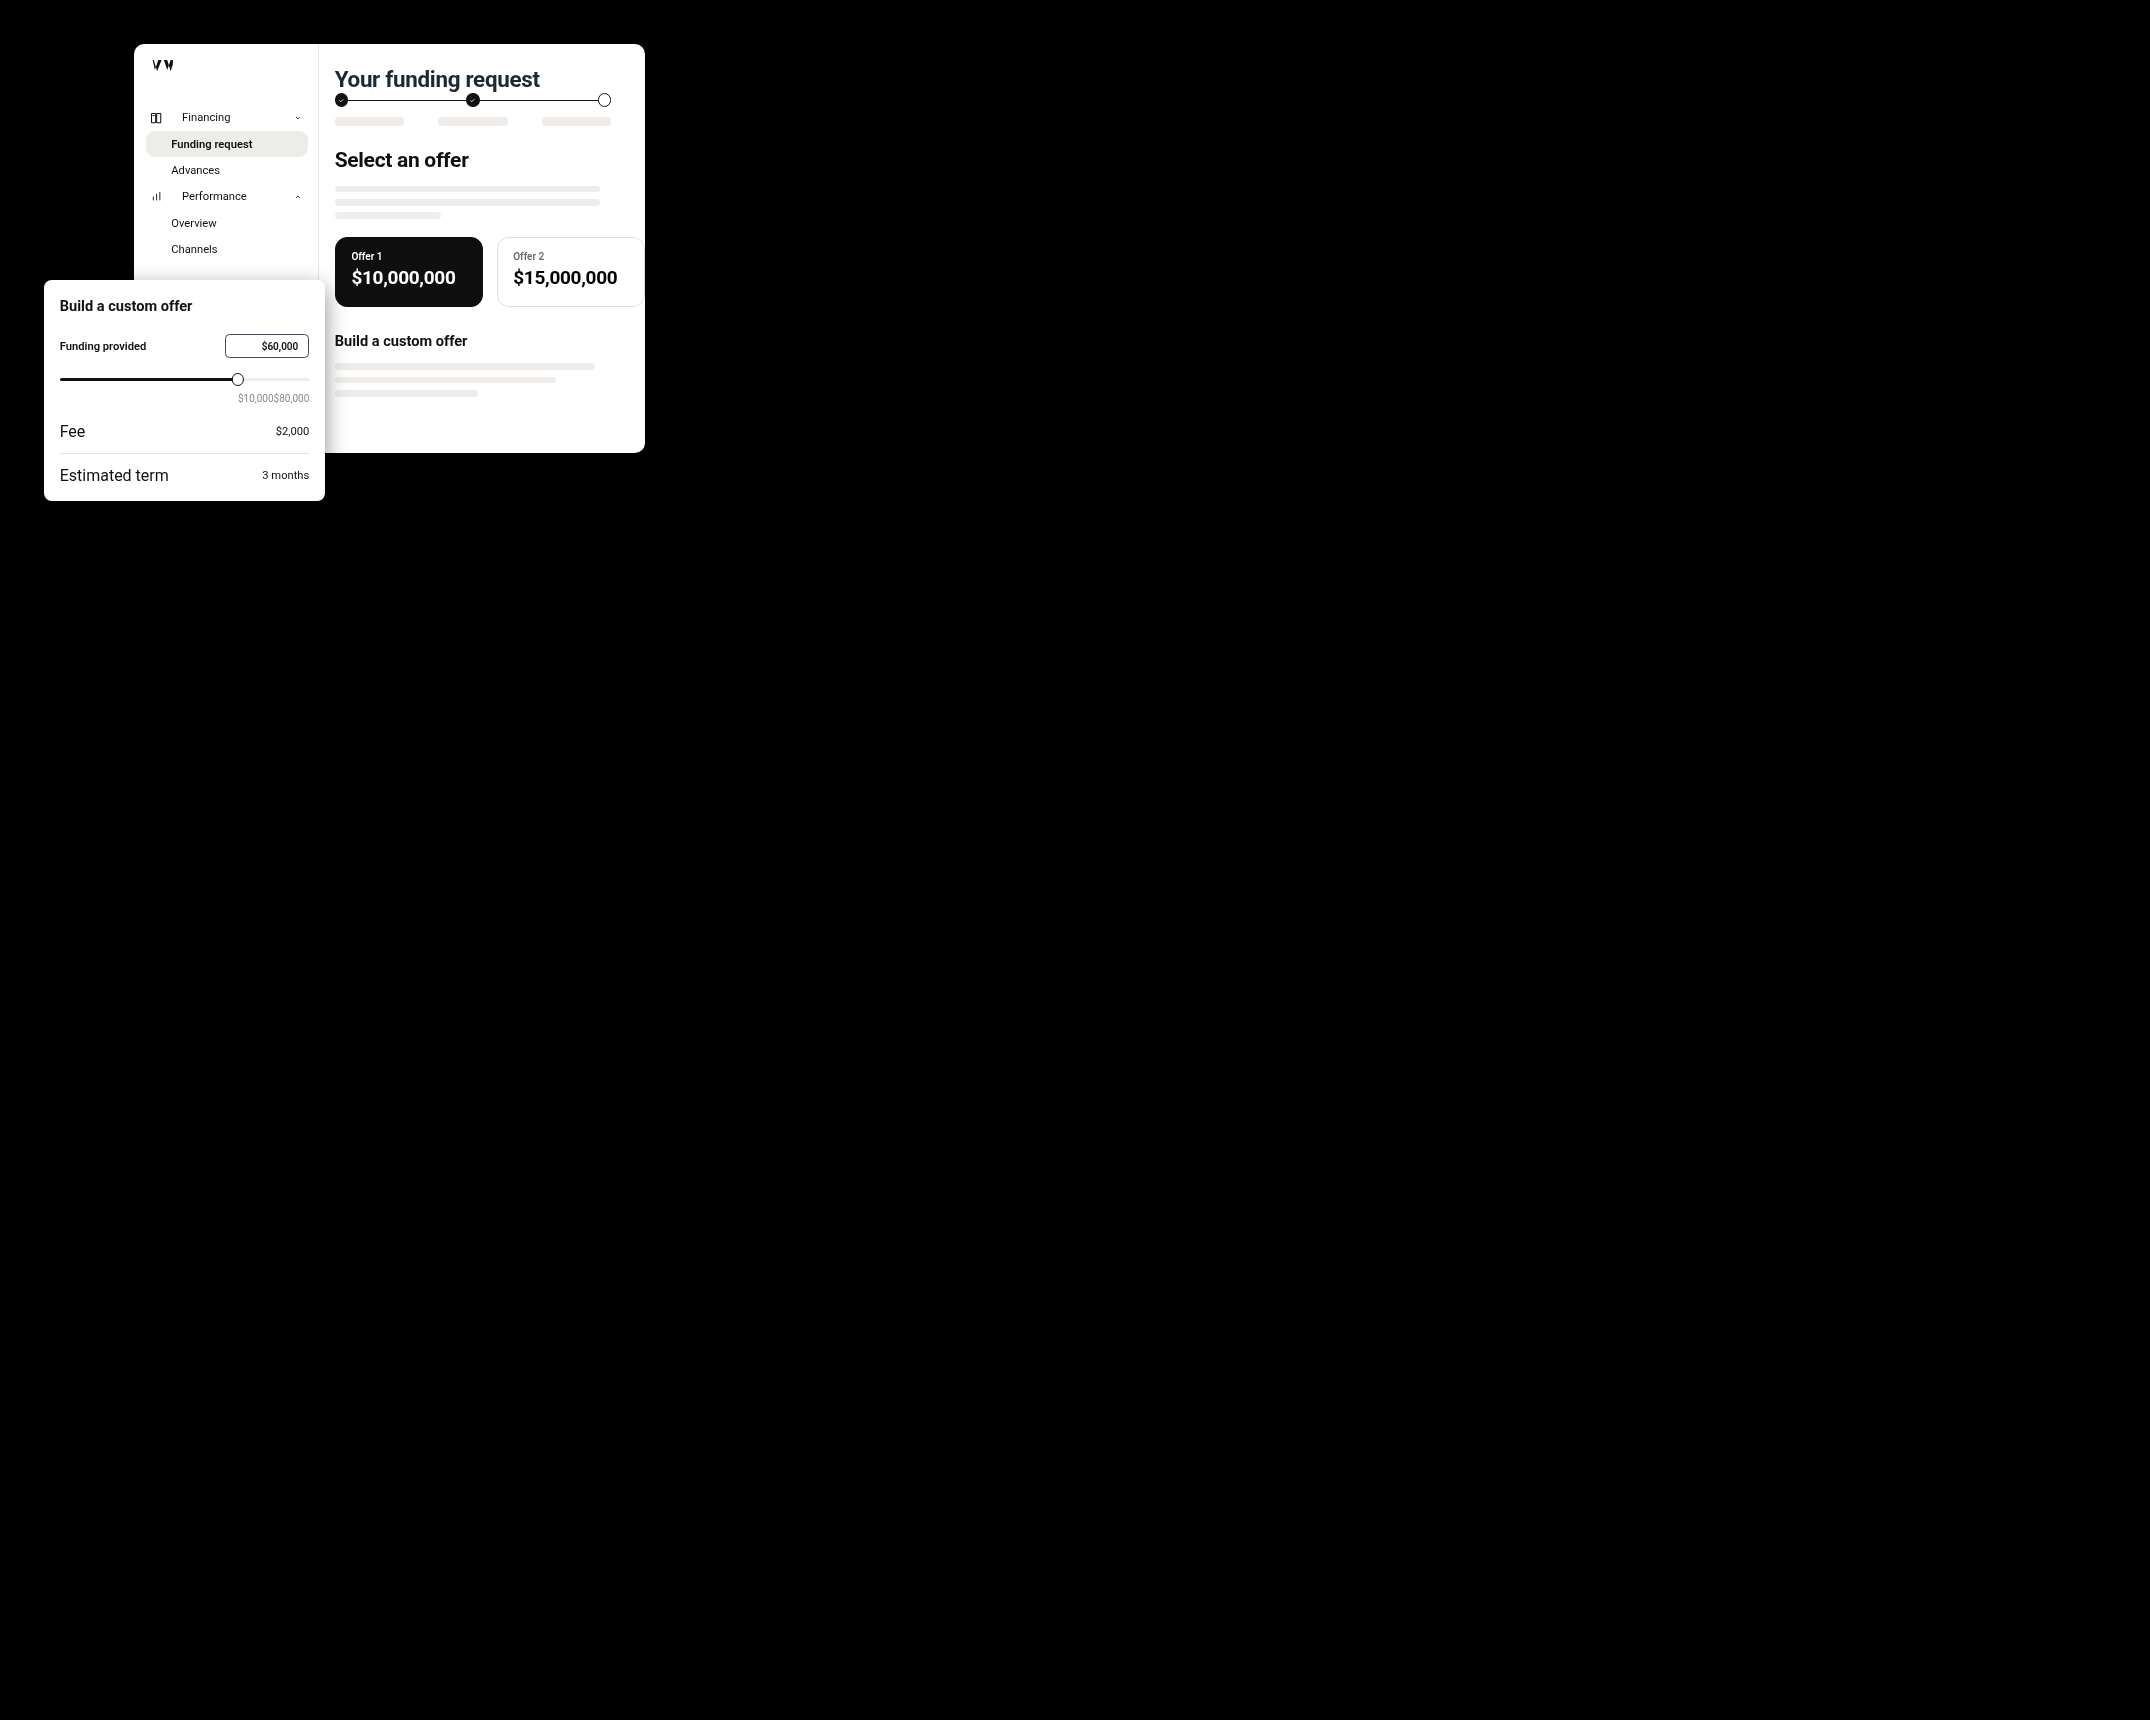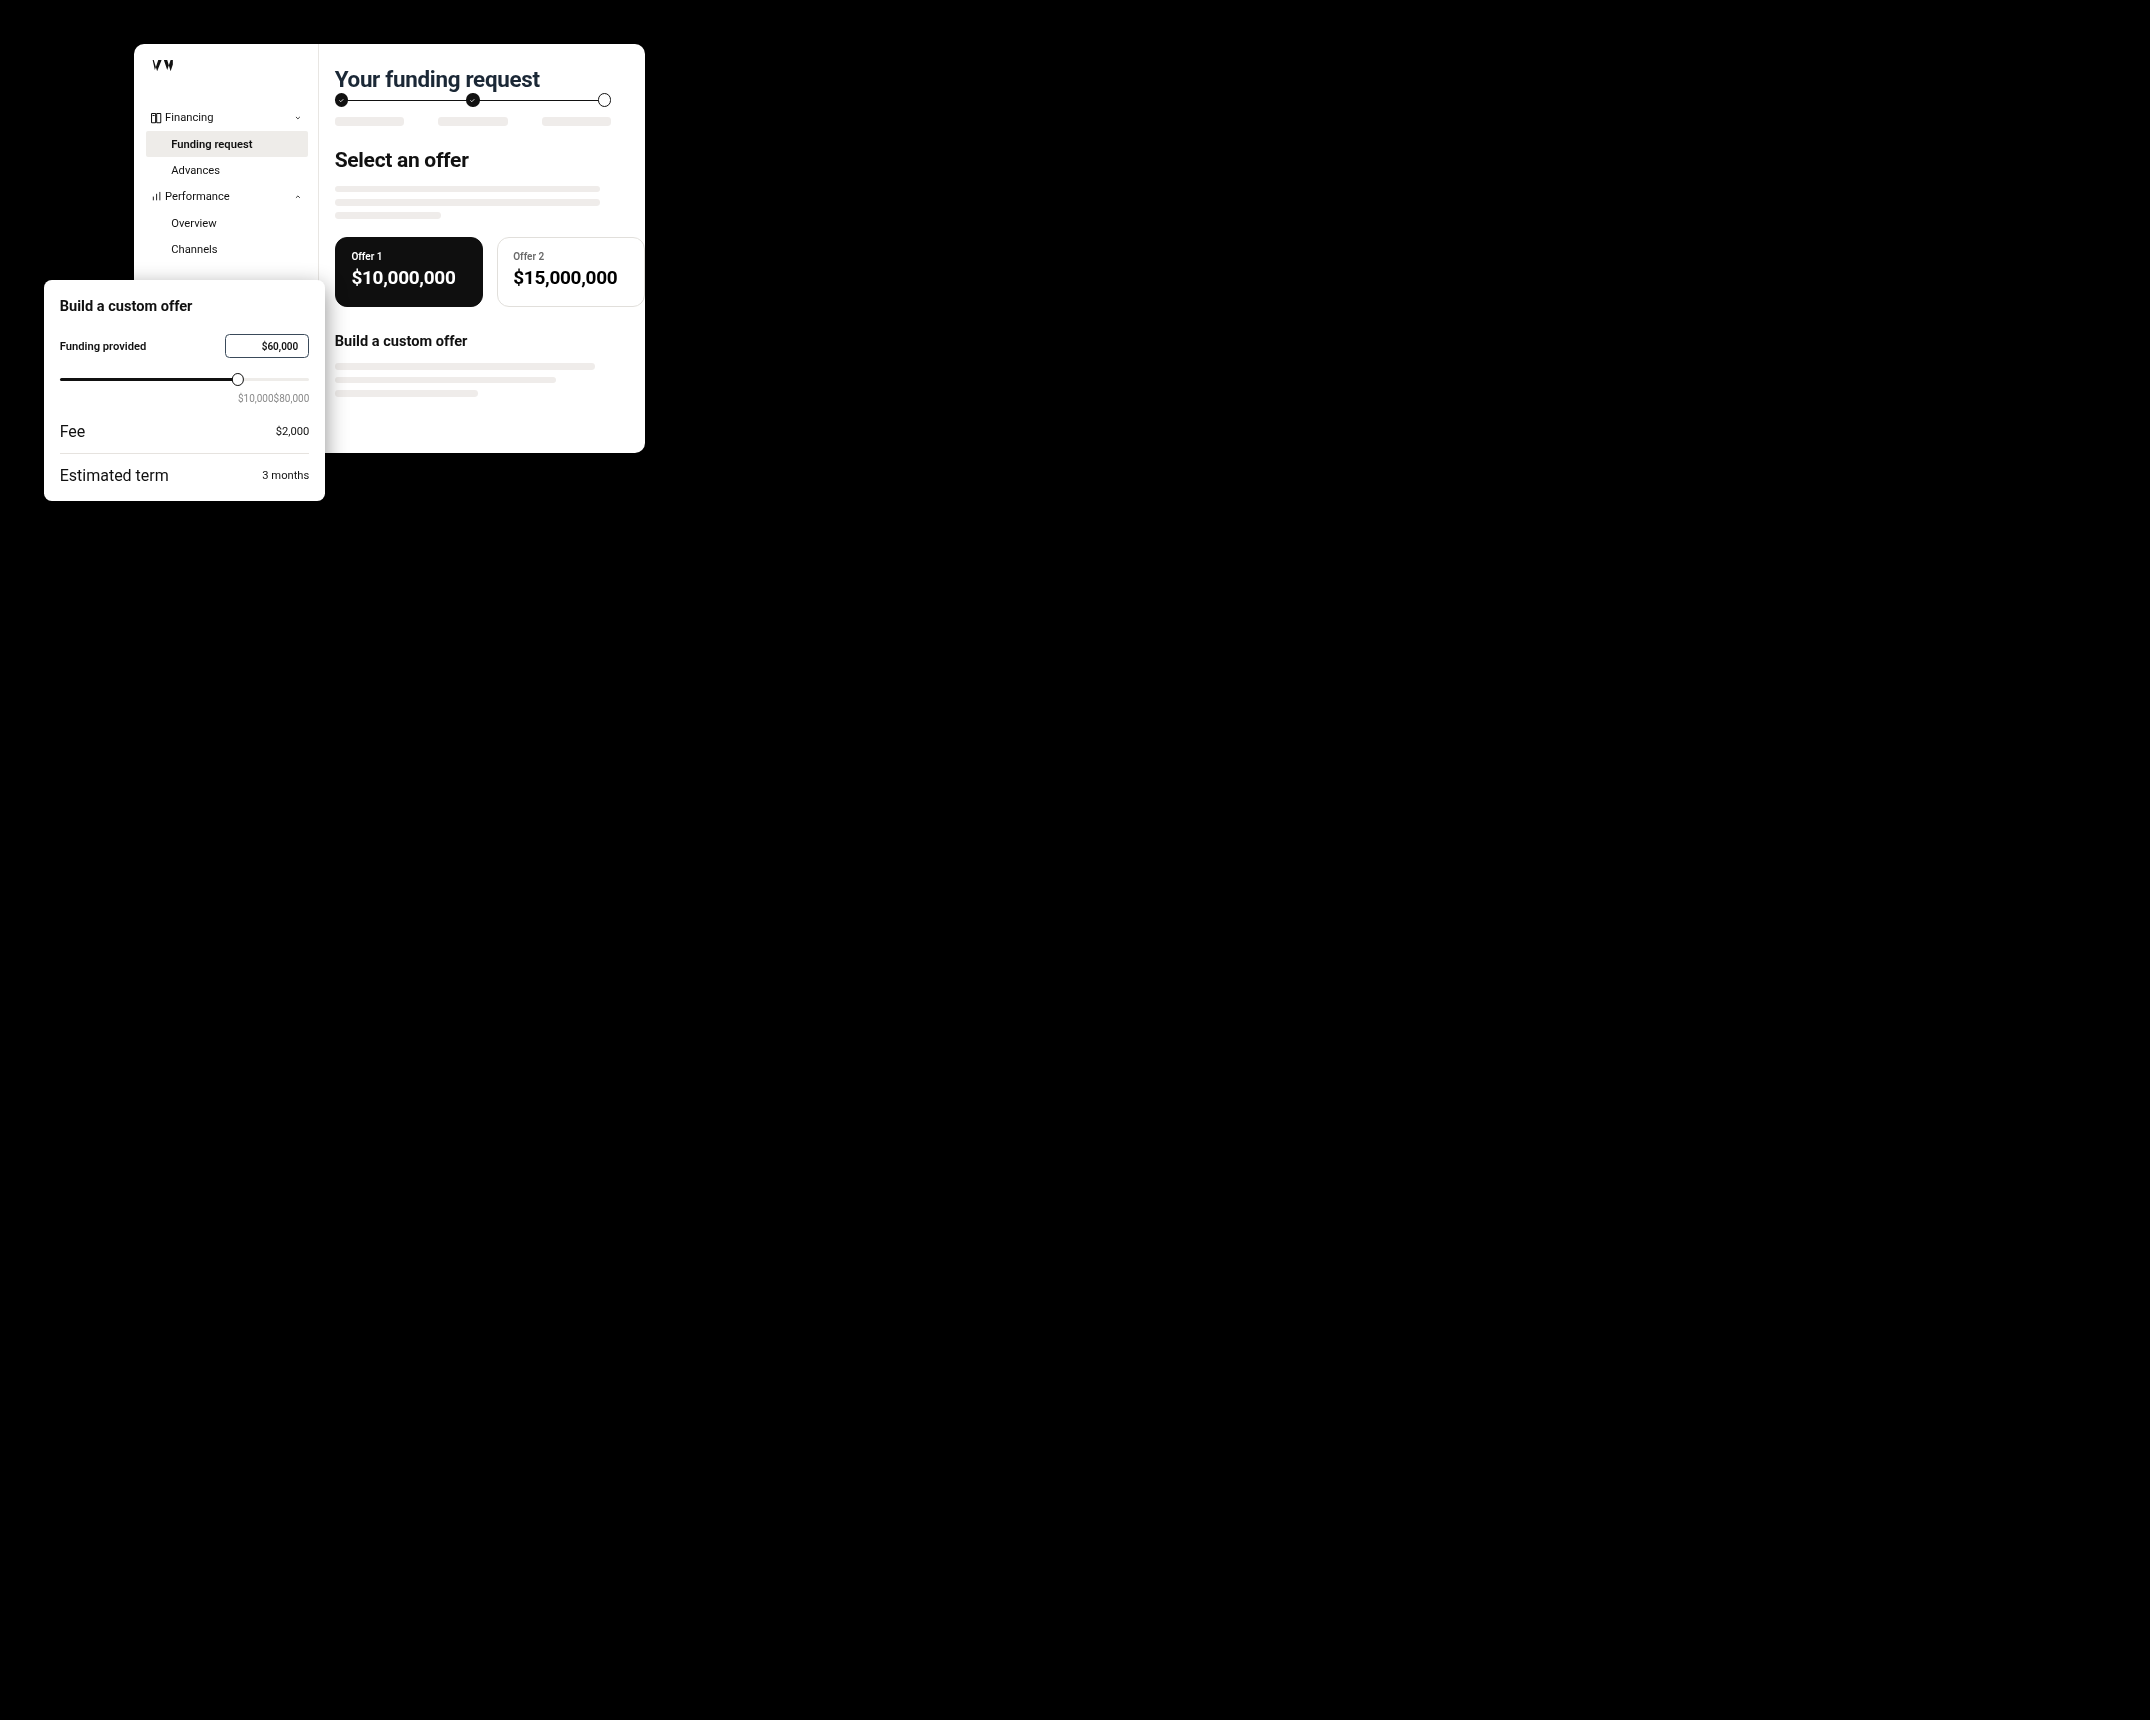--- a/index.html
+++ b/index.html
@@ -41,32 +41,32 @@
   .nav-group { }
   .nav-row {
     display: flex;
     align-items: center;
     height: 27px;
     padding: 0 5.6px 0 3.4px;
     border-radius: 4.5px;
     cursor: pointer;
     color: #111;
     font-size: 11.2px;
-    gap: 2px;
+    gap: 19px;
   }
   .nav-row .icon-slot { width: 13.4px; display:flex; align-items:center; justify-content:center; }
   .nav-row .label { flex: 1; }
   .nav-row .chev { width: 10px; display:flex; align-items:center; justify-content:center; }
 
   .nav-sub {
     display: flex;
     align-items: center;
     height: 26px;
     padding-left: 25px;
-    border-radius: 2px;
+    border-radius: 9px;
     cursor: pointer;
     font-size: 11.2px;
     color: #111;
   }
   .nav-sub.active {
     background: #eeece9;
     font-weight: 600;
   }
 
   

